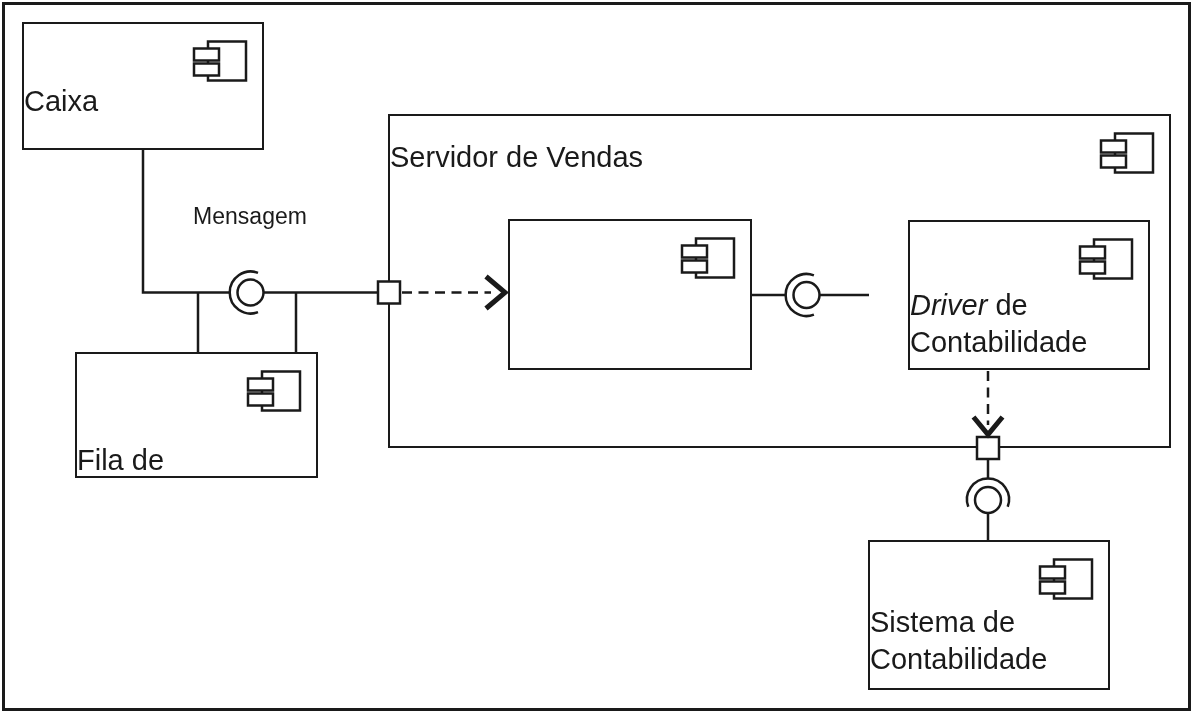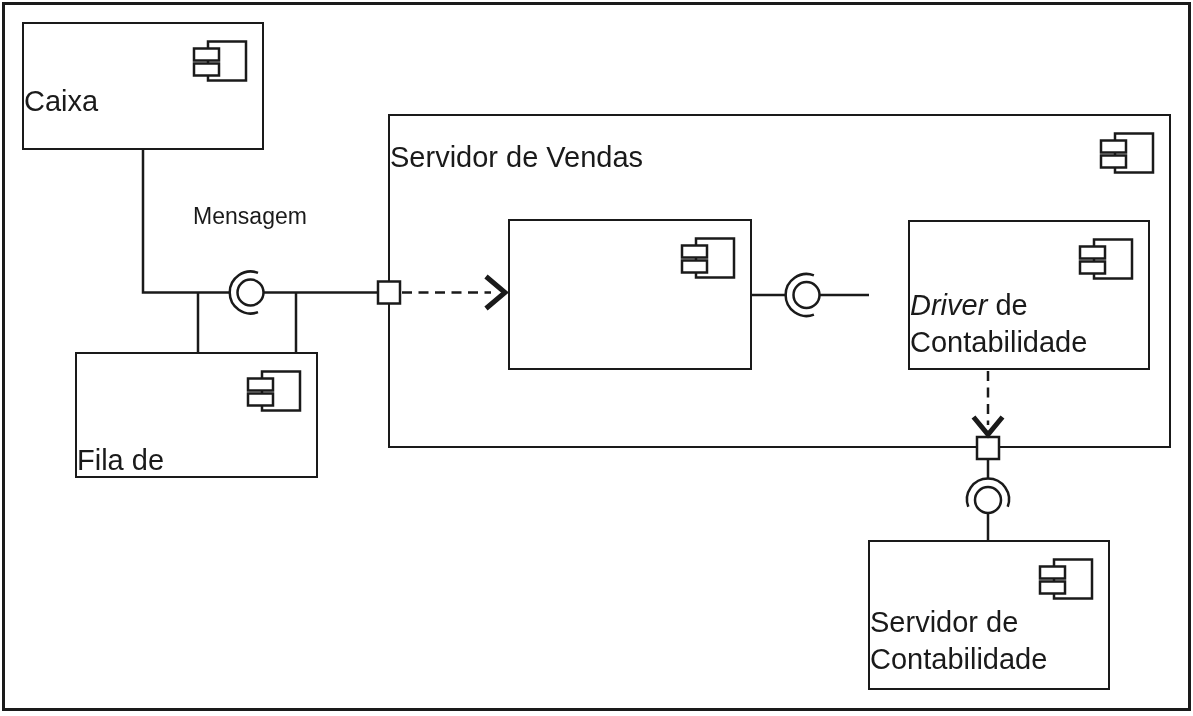--- a/index.html
+++ b/index.html
@@ -86,21 +86,21 @@
   </div>
   <svg class="cicon" width="57" height="44" viewBox="0 0 57 44">
     <rect x="16" y="2.5" width="38" height="39" fill="#ffffff" stroke="#1a1a1a" stroke-width="2.5"></rect>
     <rect x="2" y="9.5" width="25" height="12" fill="#ffffff" stroke="#1a1a1a" stroke-width="2.5"></rect>
     <rect x="2" y="24.5" width="25" height="12" fill="#ffffff" stroke="#1a1a1a" stroke-width="2.5"></rect>
   </svg>
 </div>
 
 <div class="box" id="box-sistema">
   <div class="lbl" style="top:62px;">
-    <div>Servidor de</div>
+    <div>Sistema de</div>
     <div>Contabilidade</div>
   </div>
   <svg class="cicon" width="57" height="44" viewBox="0 0 57 44">
     <rect x="16" y="2.5" width="38" height="39" fill="#ffffff" stroke="#1a1a1a" stroke-width="2.5"></rect>
     <rect x="2" y="9.5" width="25" height="12" fill="#ffffff" stroke="#1a1a1a" stroke-width="2.5"></rect>
     <rect x="2" y="24.5" width="25" height="12" fill="#ffffff" stroke="#1a1a1a" stroke-width="2.5"></rect>
   </svg>
 </div>
 
 <div class="freelabel" style="left:130px;top:198px;width:240px;">

